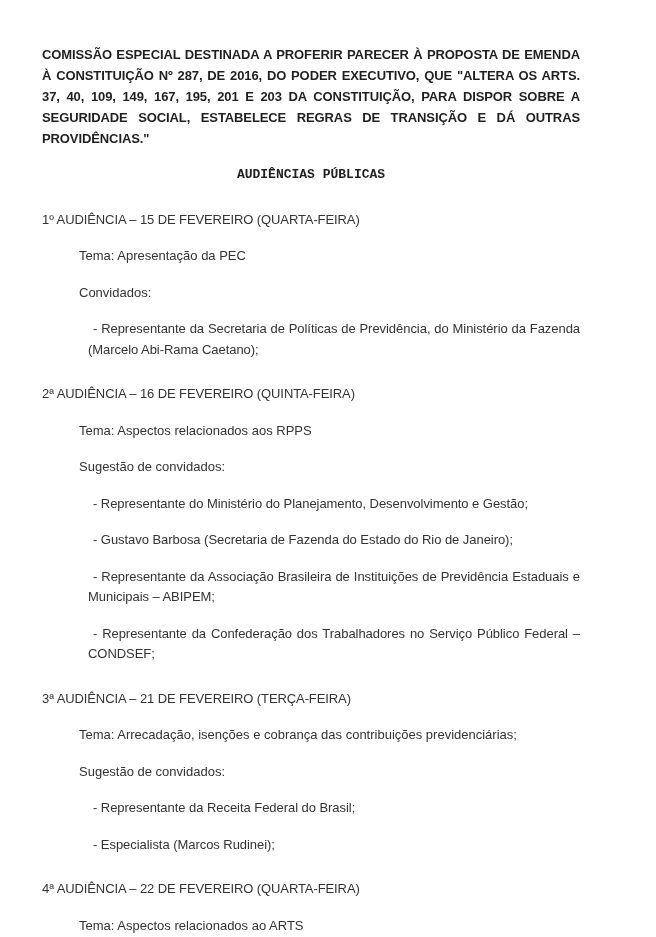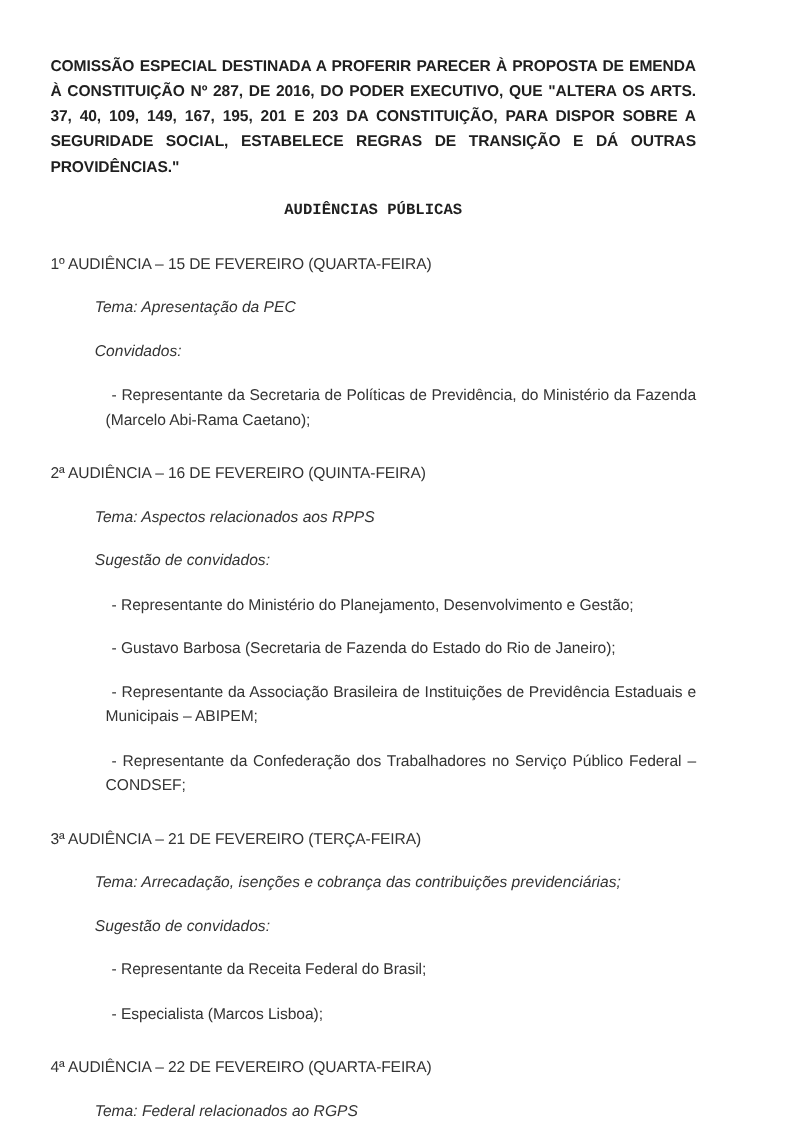--- a/index.html
+++ b/index.html
@@ -47,21 +47,20 @@
     line-height: 20.5px;
     margin-bottom: 5px;
     color: #333333;
     margin-top: 16px;
   }
   .heading {
     letter-spacing: -0.1px;
   }
   .indent1 {
     margin-left: 37px;
-    font-style: italic;
   }
   .bullet {
     margin-left: 46px;
     text-indent: 5px;
     text-align: justify;
     letter-spacing: -0.05px;
   }
   .gap-before {
   }
 </style>
@@ -89,22 +88,22 @@
     <p class="line bullet">- Gustavo Barbosa (Secretaria de Fazenda do Estado do Rio de Janeiro);</p>
     <p class="line bullet">- Representante da Associação Brasileira de Instituições de Previdência Estaduais e Municipais – ABIPEM;</p>
     <p class="line bullet">- Representante da Confederação dos Trabalhadores no Serviço Público Federal – CONDSEF;</p>
   </div>
 
   <div class="section">
     <p class="line heading">3ª AUDIÊNCIA – 21 DE FEVEREIRO (TERÇA-FEIRA)</p>
     <p class="line indent1">Tema: Arrecadação, isenções e cobrança das contribuições previdenciárias;</p>
     <p class="line indent1">Sugestão de convidados:</p>
     <p class="line bullet">- Representante da Receita Federal do Brasil;</p>
-    <p class="line bullet">- Especialista (Marcos Lisboa);</p>
+    <p class="line bullet">- Especialista (Marcos Rudinei);</p>
   </div>
 
   <div class="section">
     <p class="line heading">4ª AUDIÊNCIA – 22 DE FEVEREIRO (QUARTA-FEIRA)</p>
-    <p class="line indent1">Tema: Federal relacionados ao RGPS</p>
+    <p class="line indent1">Tema: Aspectos relacionados ao ARTS</p>
     <p class="line indent1">Sugestão de convidados:</p>
   </div>
 
 </div>
 
 </body></html>

